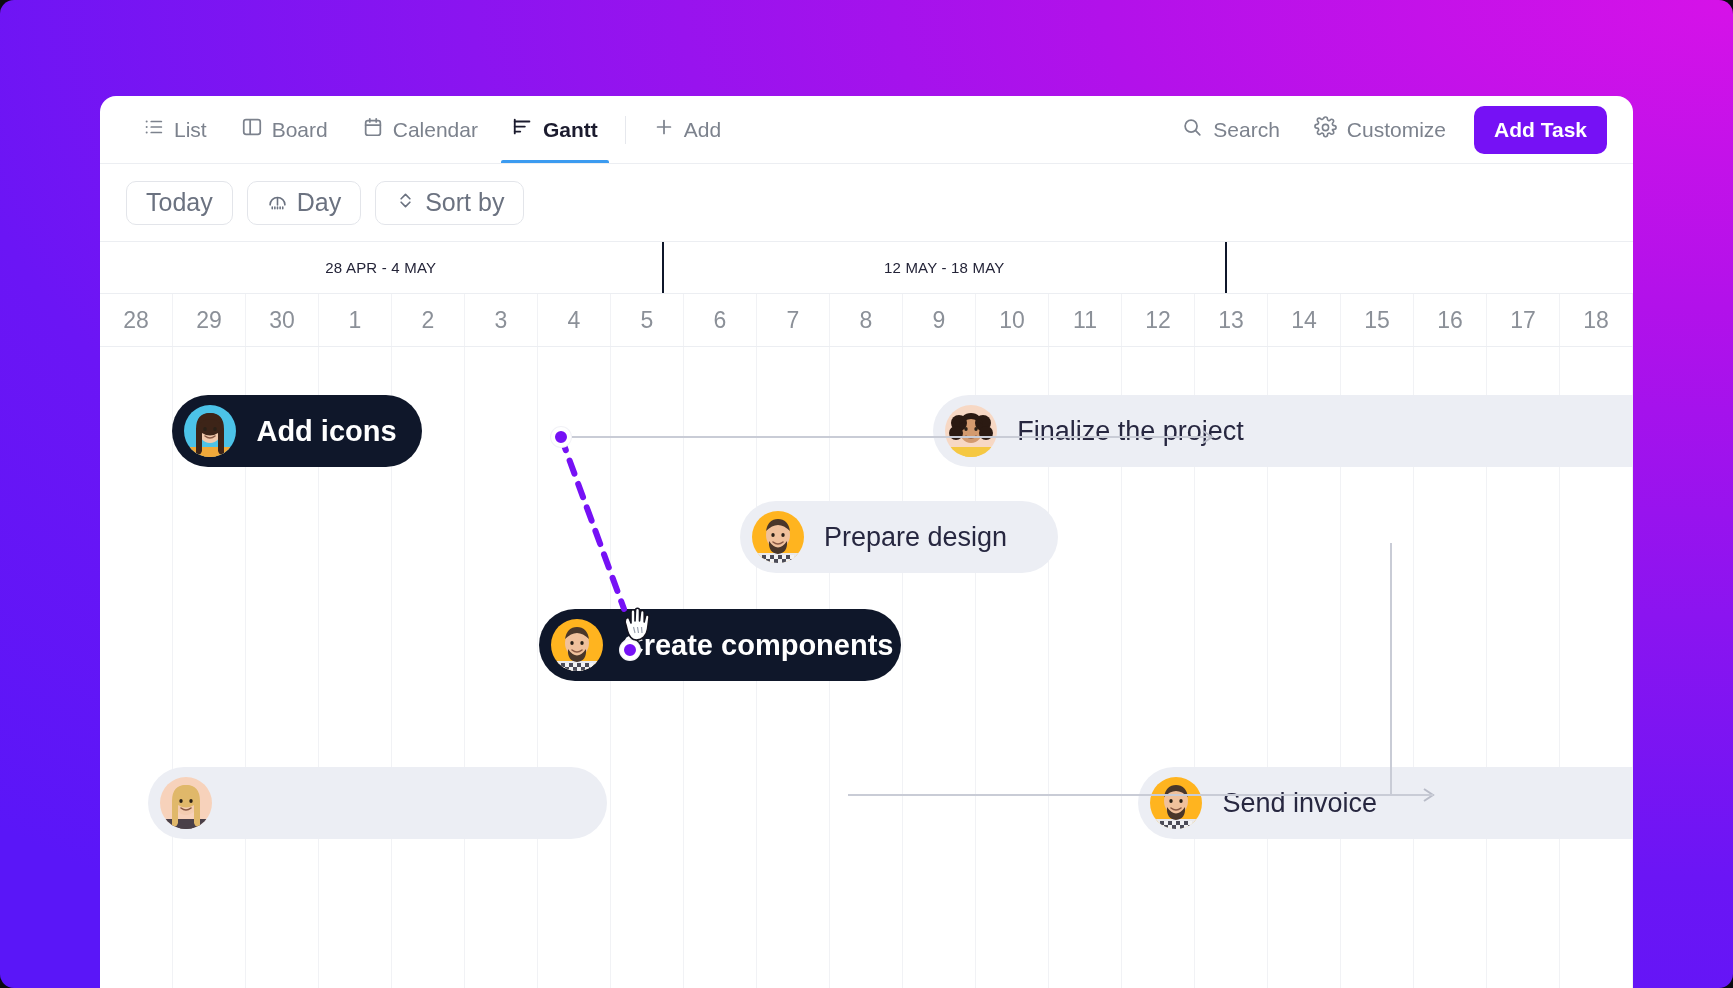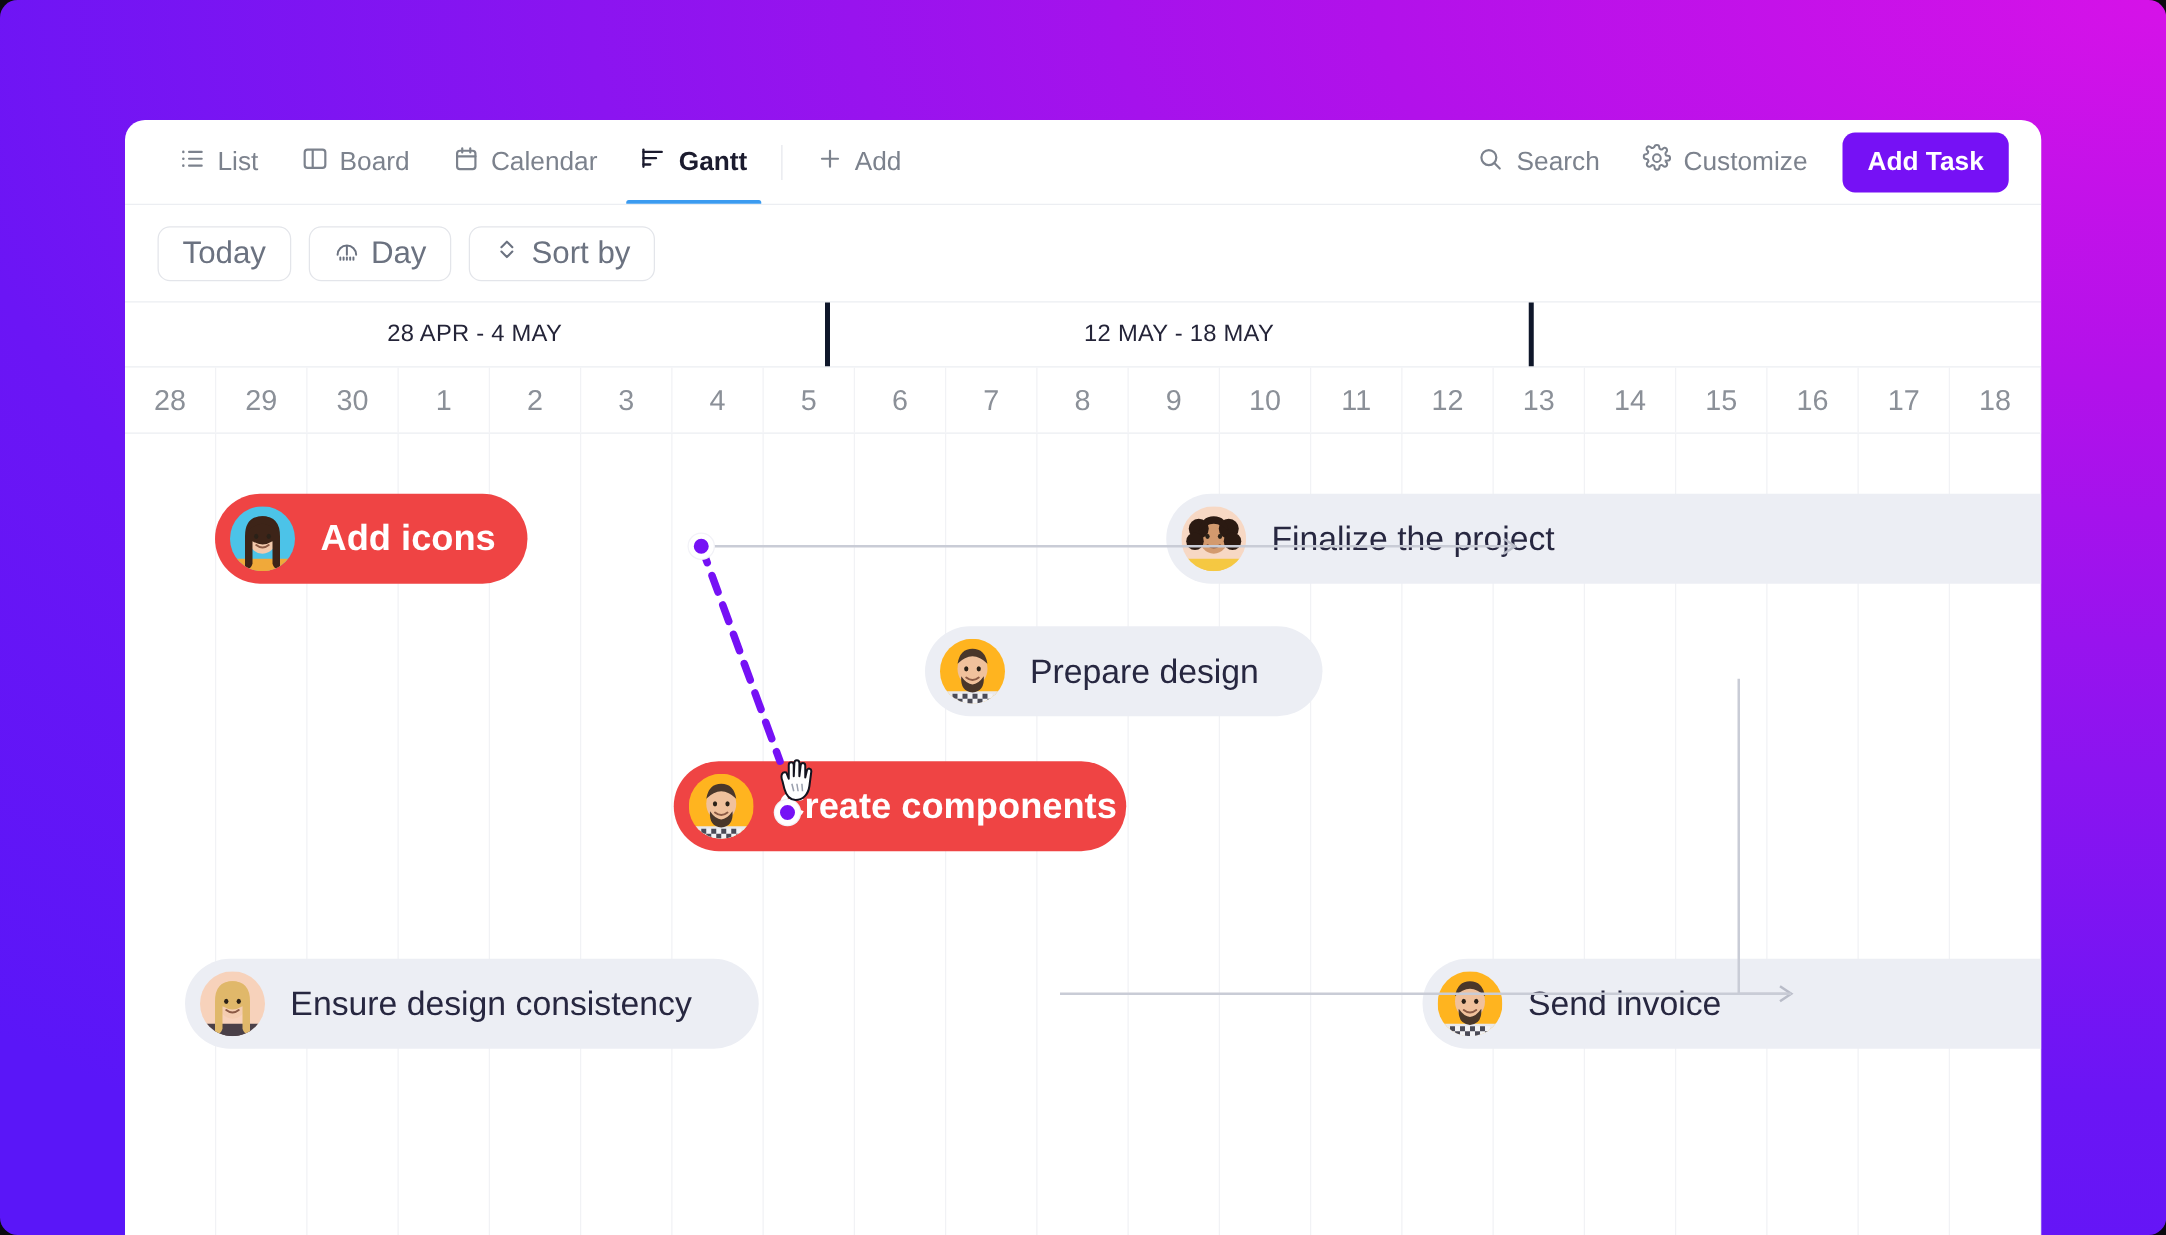--- a/index.html
+++ b/index.html
@@ -137,23 +137,23 @@
 
   .week-row {
     display: flex;
     height: 52px;
     border-bottom: 1px solid #eceef2;
   }
   .week-cell {
     display: flex;
     align-items: center;
     justify-content: center;
-    font-size: 19px;
+    font-size: 15px;
     color: #242438;
-    border-right: 4px solid #0f172a;
+    border-right: 2px solid #0f172a;
     letter-spacing: .2px;
     white-space: nowrap;
   }
 
   .day-row {
     display: flex;
     height: 53px;
     border-bottom: 1px solid #eceef2;
     text-align: right;
   }
@@ -189,21 +189,21 @@
     position: absolute;
     height: 72px;
     display: flex;
     align-items: center;
     border-radius: 36px;
     padding-left: 12px;
     padding-right: 26px;
     white-space: nowrap;
   }
   .bar.filled {
-    background: #ef4444;
+    background: #0f172a;
     color: #ffffff;
   }
   .bar.ghost {
     background: #eceef4;
     color: #272740;
   }
   .bar .title {
     font-size: 27px;
     margin-left: 20px;
     line-height: 1;
@@ -553,21 +553,20 @@
     <path d="M12 24 q0 -16 14 -16 q14 0 14 16 l0 24 q-4 4 -6 -2 l0 -18 q-8 5 -16 0 l0 18 q-2 6 -6 2z" fill="#e0b86a"></path>
     <path d="M14 20 q2 -12 12 -12 q10 0 12 12 q-6 -6 -12 -6 q-6 0 -12 6z" fill="#e0b86a"></path>
 
     <ellipse cx="21" cy="24" rx="1.7" ry="2.1" fill="#2a2118"></ellipse>
     <ellipse cx="31" cy="24" rx="1.7" ry="2.1" fill="#2a2118"></ellipse>
     <path d="M21 31 q5 4 10 0" stroke="#8a5a45" stroke-width="1.6" fill="none" stroke-linecap="round"></path>
     <path d="M16 52 q10 -10 20 0z" fill="#4a4048"></path>
 
   </svg>
             </div>
-            <div class="title">Ensure design consistency</div>
           </div>
           <div class="bar ghost" style="left: 1038.45px; width: 571.55px; top: 420px;">
             <div class="avatar">
               <svg viewBox="0 0 52 52">
     <rect width="52" height="52" fill="#ffb41f"></rect>
     <rect x="0" y="42" width="52" height="10" fill="#e8e8ec"></rect>
     <ellipse cx="26" cy="24" rx="12" ry="14" fill="#f0c19c"></ellipse>
 
     <path d="M14 20 q2 -12 12 -12 q10 0 12 12 q-6 -6 -12 -6 q-6 0 -12 6z" fill="#4a372a"></path>
     <path d="M17 30 q9 13 18 0 q1 12 -9 13 q-10 -1 -9 -13z" fill="#4a372a"></path>

